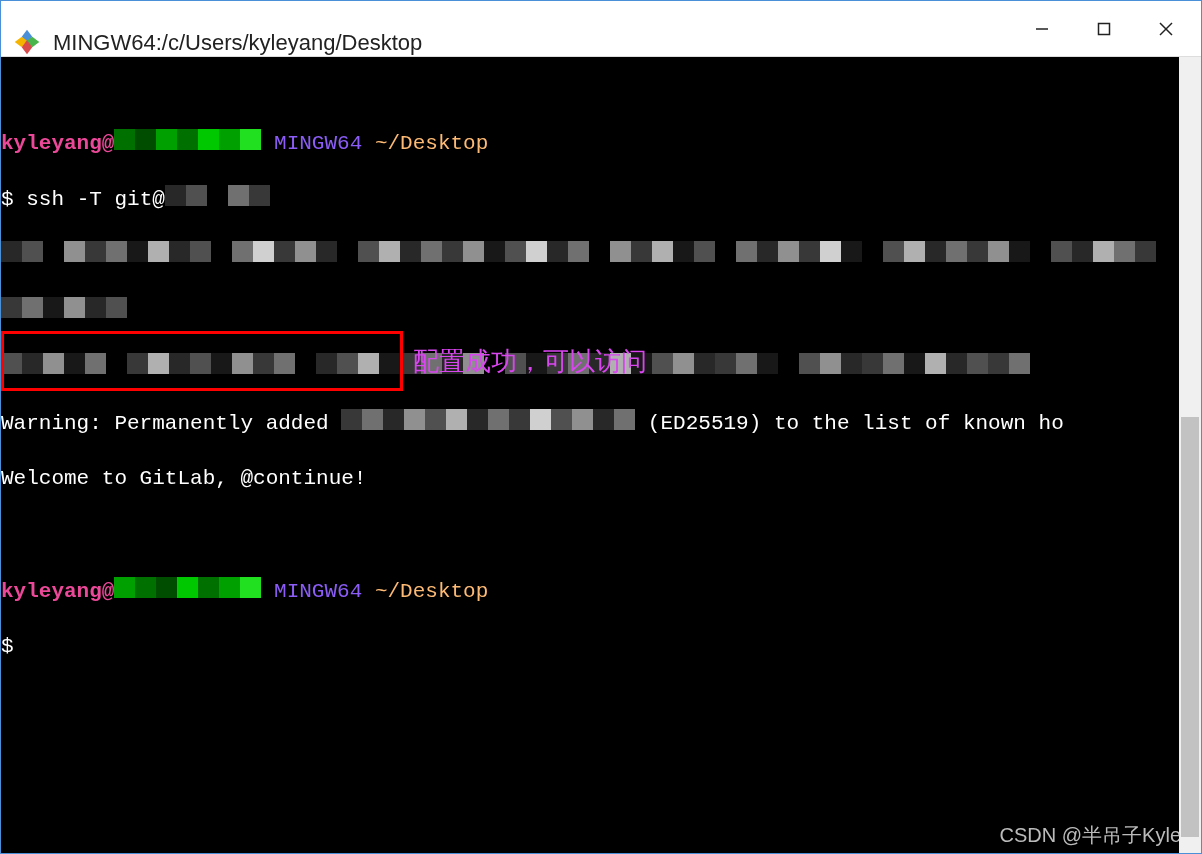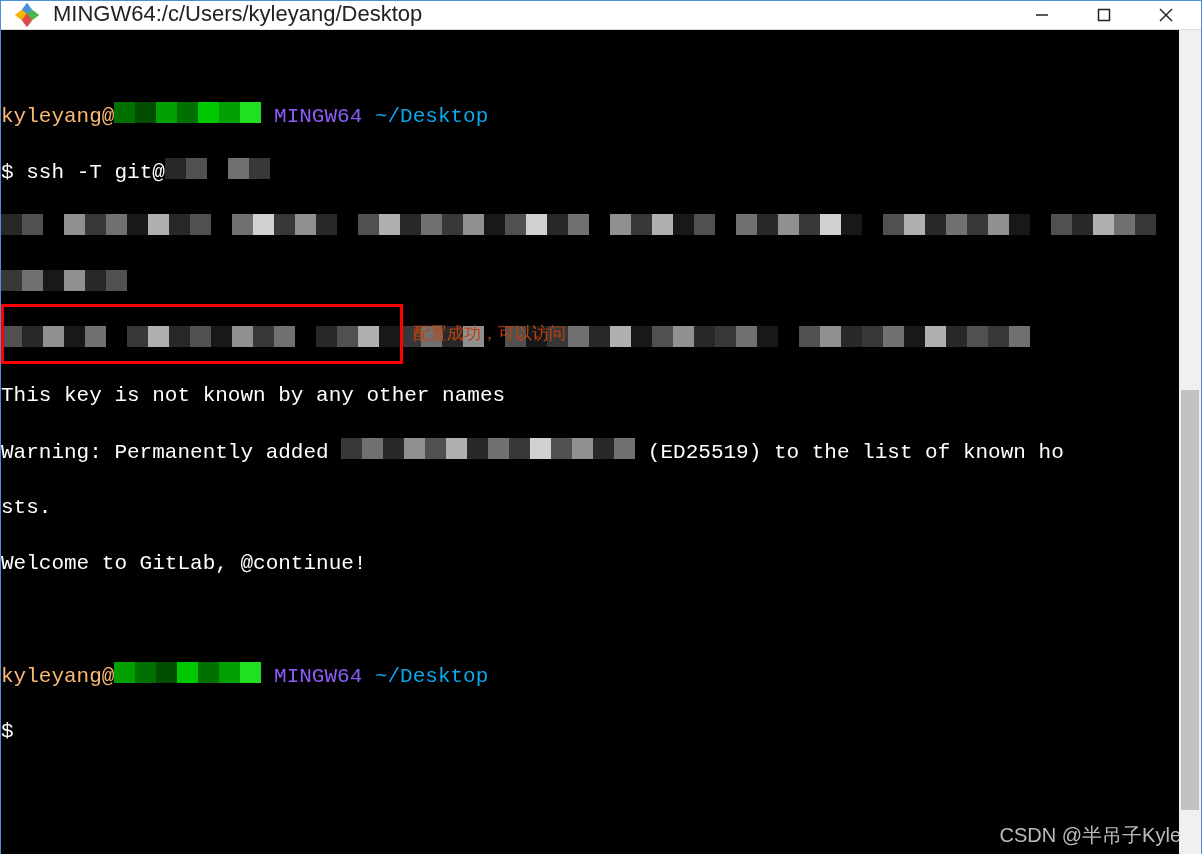--- a/index.html
+++ b/index.html
@@ -16,21 +16,21 @@
       height: 854px;
       border: 1px solid #4a90d9;
       display: flex;
       flex-direction: column;
       position: relative;
     }
     .titlebar {
       height: 56px;
       background: #ffffff;
       display: flex;
-      align-items: flex-start;
+      align-items: flex-end;
       padding: 0 4px 0 12px;
       border-bottom: 1px solid #ddd;
     }
     .titlebar-icon {
       width: 28px;
       height: 28px;
       margin-right: 12px;
       flex-shrink: 0;
     }
     .titlebar-title {
@@ -78,44 +78,44 @@
     }
     .scrollbar-thumb {
       position: absolute;
       top: 360px;
       left: 2px;
       right: 2px;
       height: 420px;
       background: #c2c2c2;
       border-radius: 0;
     }
-    .green { color: #fdba74; }
+    .green { color: #ec4899; font-weight: bold; }
     .purple { color: #8b5cf6; }
-    .yellow { color: #0ea5e9; }
+    .yellow { color: #fdba74; }
     .white { color: #ffffff; }
     .pix {
       display:inline-block;
       vertical-align: middle;
     }
     .px-cell { width: 21px; height: 21px; display:inline-block; vertical-align:top; }
     .g1{background:#004d00;} .g2{background:#007000;} .g3{background:#00a000;}
     .g4{background:#00c800;} .g5{background:#20e020;} .k0{background:#000;}
     .d1{background:#181818;} .d2{background:#282828;} .d3{background:#383838;}
     .d4{background:#505050;} .d5{background:#707070;} .d6{background:#909090;}
     .d7{background:#b0b0b0;} .d8{background:#d0d0d0;}
     .redbox {
       position: absolute;
       border: 3px solid #ff0000;
       pointer-events: none;
     }
     .annotation {
       position: absolute;
-      color: #c2410c;
+      color: #d946ef;
       font-family: "Microsoft YaHei", sans-serif;
-      font-size: 17px;
+      font-size: 26px;
       pointer-events: none;
     }
     .watermark {
       position: absolute;
       right: 20px;
       bottom: 4px;
       color: #dcdcdc;
       font-size: 20px;
       font-family: "Microsoft YaHei", sans-serif;
       opacity: 0.85;
@@ -158,23 +158,21 @@
     </div>
   </div>
   <div class="terminal-wrap">
     <div class="terminal">
 <span class="spacer"></span>
 <span class="line"><span class="green">kyleyang</span><span class="green">@</span><span class="pix"><span class="px-cell g2"></span><span class="px-cell g1"></span><span class="px-cell g3"></span><span class="px-cell g2"></span><span class="px-cell g4"></span><span class="px-cell g3"></span><span class="px-cell g5"></span></span> <span class="purple">MINGW64</span> <span class="yellow">~/Desktop</span></span>
 <span class="line"><span class="white">$</span><span class="white"> </span><span class="white">ssh -T git@</span><span class="pix"><span class="px-cell d2"></span><span class="px-cell d4"></span><span class="px-cell k0"></span><span class="px-cell d5"></span><span class="px-cell d3"></span></span></span>
 <span class="line"><span class="pix"><span class="px-cell d2"></span><span class="px-cell d4"></span><span class="px-cell k0"></span><span class="px-cell d6"></span><span class="px-cell d3"></span><span class="px-cell d5"></span><span class="px-cell d1"></span><span class="px-cell d7"></span><span class="px-cell d2"></span><span class="px-cell d4"></span><span class="px-cell k0"></span><span class="px-cell d5"></span><span class="px-cell d8"></span><span class="px-cell d3"></span><span class="px-cell d6"></span><span class="px-cell d2"></span><span class="px-cell k0"></span><span class="px-cell d4"></span><span class="px-cell d7"></span><span class="px-cell d2"></span><span class="px-cell d5"></span><span class="px-cell d3"></span><span class="px-cell d6"></span><span class="px-cell d1"></span><span class="px-cell d4"></span><span class="px-cell d8"></span><span class="px-cell d2"></span><span class="px-cell d5"></span><span class="px-cell k0"></span><span class="px-cell d6"></span><span class="px-cell d3"></span><span class="px-cell d7"></span><span class="px-cell d1"></span><span class="px-cell d4"></span><span class="px-cell k0"></span><span class="px-cell d5"></span><span class="px-cell d2"></span><span class="px-cell d6"></span><span class="px-cell d3"></span><span class="px-cell d8"></span><span class="px-cell d1"></span><span class="px-cell k0"></span><span class="px-cell d4"></span><span class="px-cell d7"></span><span class="px-cell d2"></span><span class="px-cell d5"></span><span class="px-cell d3"></span><span class="px-cell d6"></span><span class="px-cell d1"></span><span class="px-cell k0"></span><span class="px-cell d4"></span><span class="px-cell d2"></span><span class="px-cell d7"></span><span class="px-cell d5"></span><span class="px-cell d3"></span></span></span>
 <span class="line"><span class="pix"><span class="px-cell d3"></span><span class="px-cell d5"></span><span class="px-cell d1"></span><span class="px-cell d6"></span><span class="px-cell d2"></span><span class="px-cell d4"></span></span></span>
 <span class="line"><span class="pix"><span class="px-cell d4"></span><span class="px-cell d2"></span><span class="px-cell d6"></span><span class="px-cell d1"></span><span class="px-cell d5"></span><span class="px-cell k0"></span><span class="px-cell d3"></span><span class="px-cell d7"></span><span class="px-cell d2"></span><span class="px-cell d4"></span><span class="px-cell d1"></span><span class="px-cell d6"></span><span class="px-cell d3"></span><span class="px-cell d5"></span><span class="px-cell k0"></span><span class="px-cell d2"></span><span class="px-cell d4"></span><span class="px-cell d7"></span><span class="px-cell d1"></span><span class="px-cell d3"></span><span class="px-cell d5"></span><span class="px-cell d2"></span><span class="px-cell d6"></span><span class="px-cell k0"></span><span class="px-cell d4"></span><span class="px-cell d1"></span><span class="px-cell d3"></span><span class="px-cell d5"></span><span class="px-cell d2"></span><span class="px-cell d7"></span><span class="px-cell d1"></span><span class="px-cell d4"></span><span class="px-cell d6"></span><span class="px-cell d2"></span><span class="px-cell d3"></span><span class="px-cell d5"></span><span class="px-cell d1"></span><span class="px-cell k0"></span><span class="px-cell d4"></span><span class="px-cell d6"></span><span class="px-cell d2"></span><span class="px-cell d3"></span><span class="px-cell d5"></span><span class="px-cell d1"></span><span class="px-cell d7"></span><span class="px-cell d2"></span><span class="px-cell d4"></span><span class="px-cell d3"></span><span class="px-cell d5"></span></span></span>
-<span class="line"><span class="white">This key is not known by any other names</span></span>
 <span class="line"><span class="white">Warning: Permanently added </span><span class="pix"><span class="px-cell d3"></span><span class="px-cell d5"></span><span class="px-cell d2"></span><span class="px-cell d6"></span><span class="px-cell d4"></span><span class="px-cell d7"></span><span class="px-cell d2"></span><span class="px-cell d5"></span><span class="px-cell d3"></span><span class="px-cell d8"></span><span class="px-cell d4"></span><span class="px-cell d6"></span><span class="px-cell d2"></span><span class="px-cell d5"></span></span><span class="white"> (ED25519) to the list of known ho</span></span>
-<span class="line"><span class="white">sts.</span></span>
 <span class="line"><span class="white">Welcome to GitLab, @continue!</span></span>
 <span class="line"></span>
 <span class="line"><span class="green">kyleyang</span><span class="green">@</span><span class="pix"><span class="px-cell g3"></span><span class="px-cell g2"></span><span class="px-cell g1"></span><span class="px-cell g4"></span><span class="px-cell g2"></span><span class="px-cell g3"></span><span class="px-cell g5"></span></span> <span class="purple">MINGW64</span> <span class="yellow">~/Desktop</span></span>
 <span class="line"><span class="white">$</span></span>
 
       <div class="redbox" style="left:0px; top:274px; width:402px; height:60px;"></div>
       <div class="annotation" style="left:412px; top:290px;">配置成功，可以访问</div>
     </div>
     <div class="scrollbar">
       <div class="scrollbar-thumb"></div>

